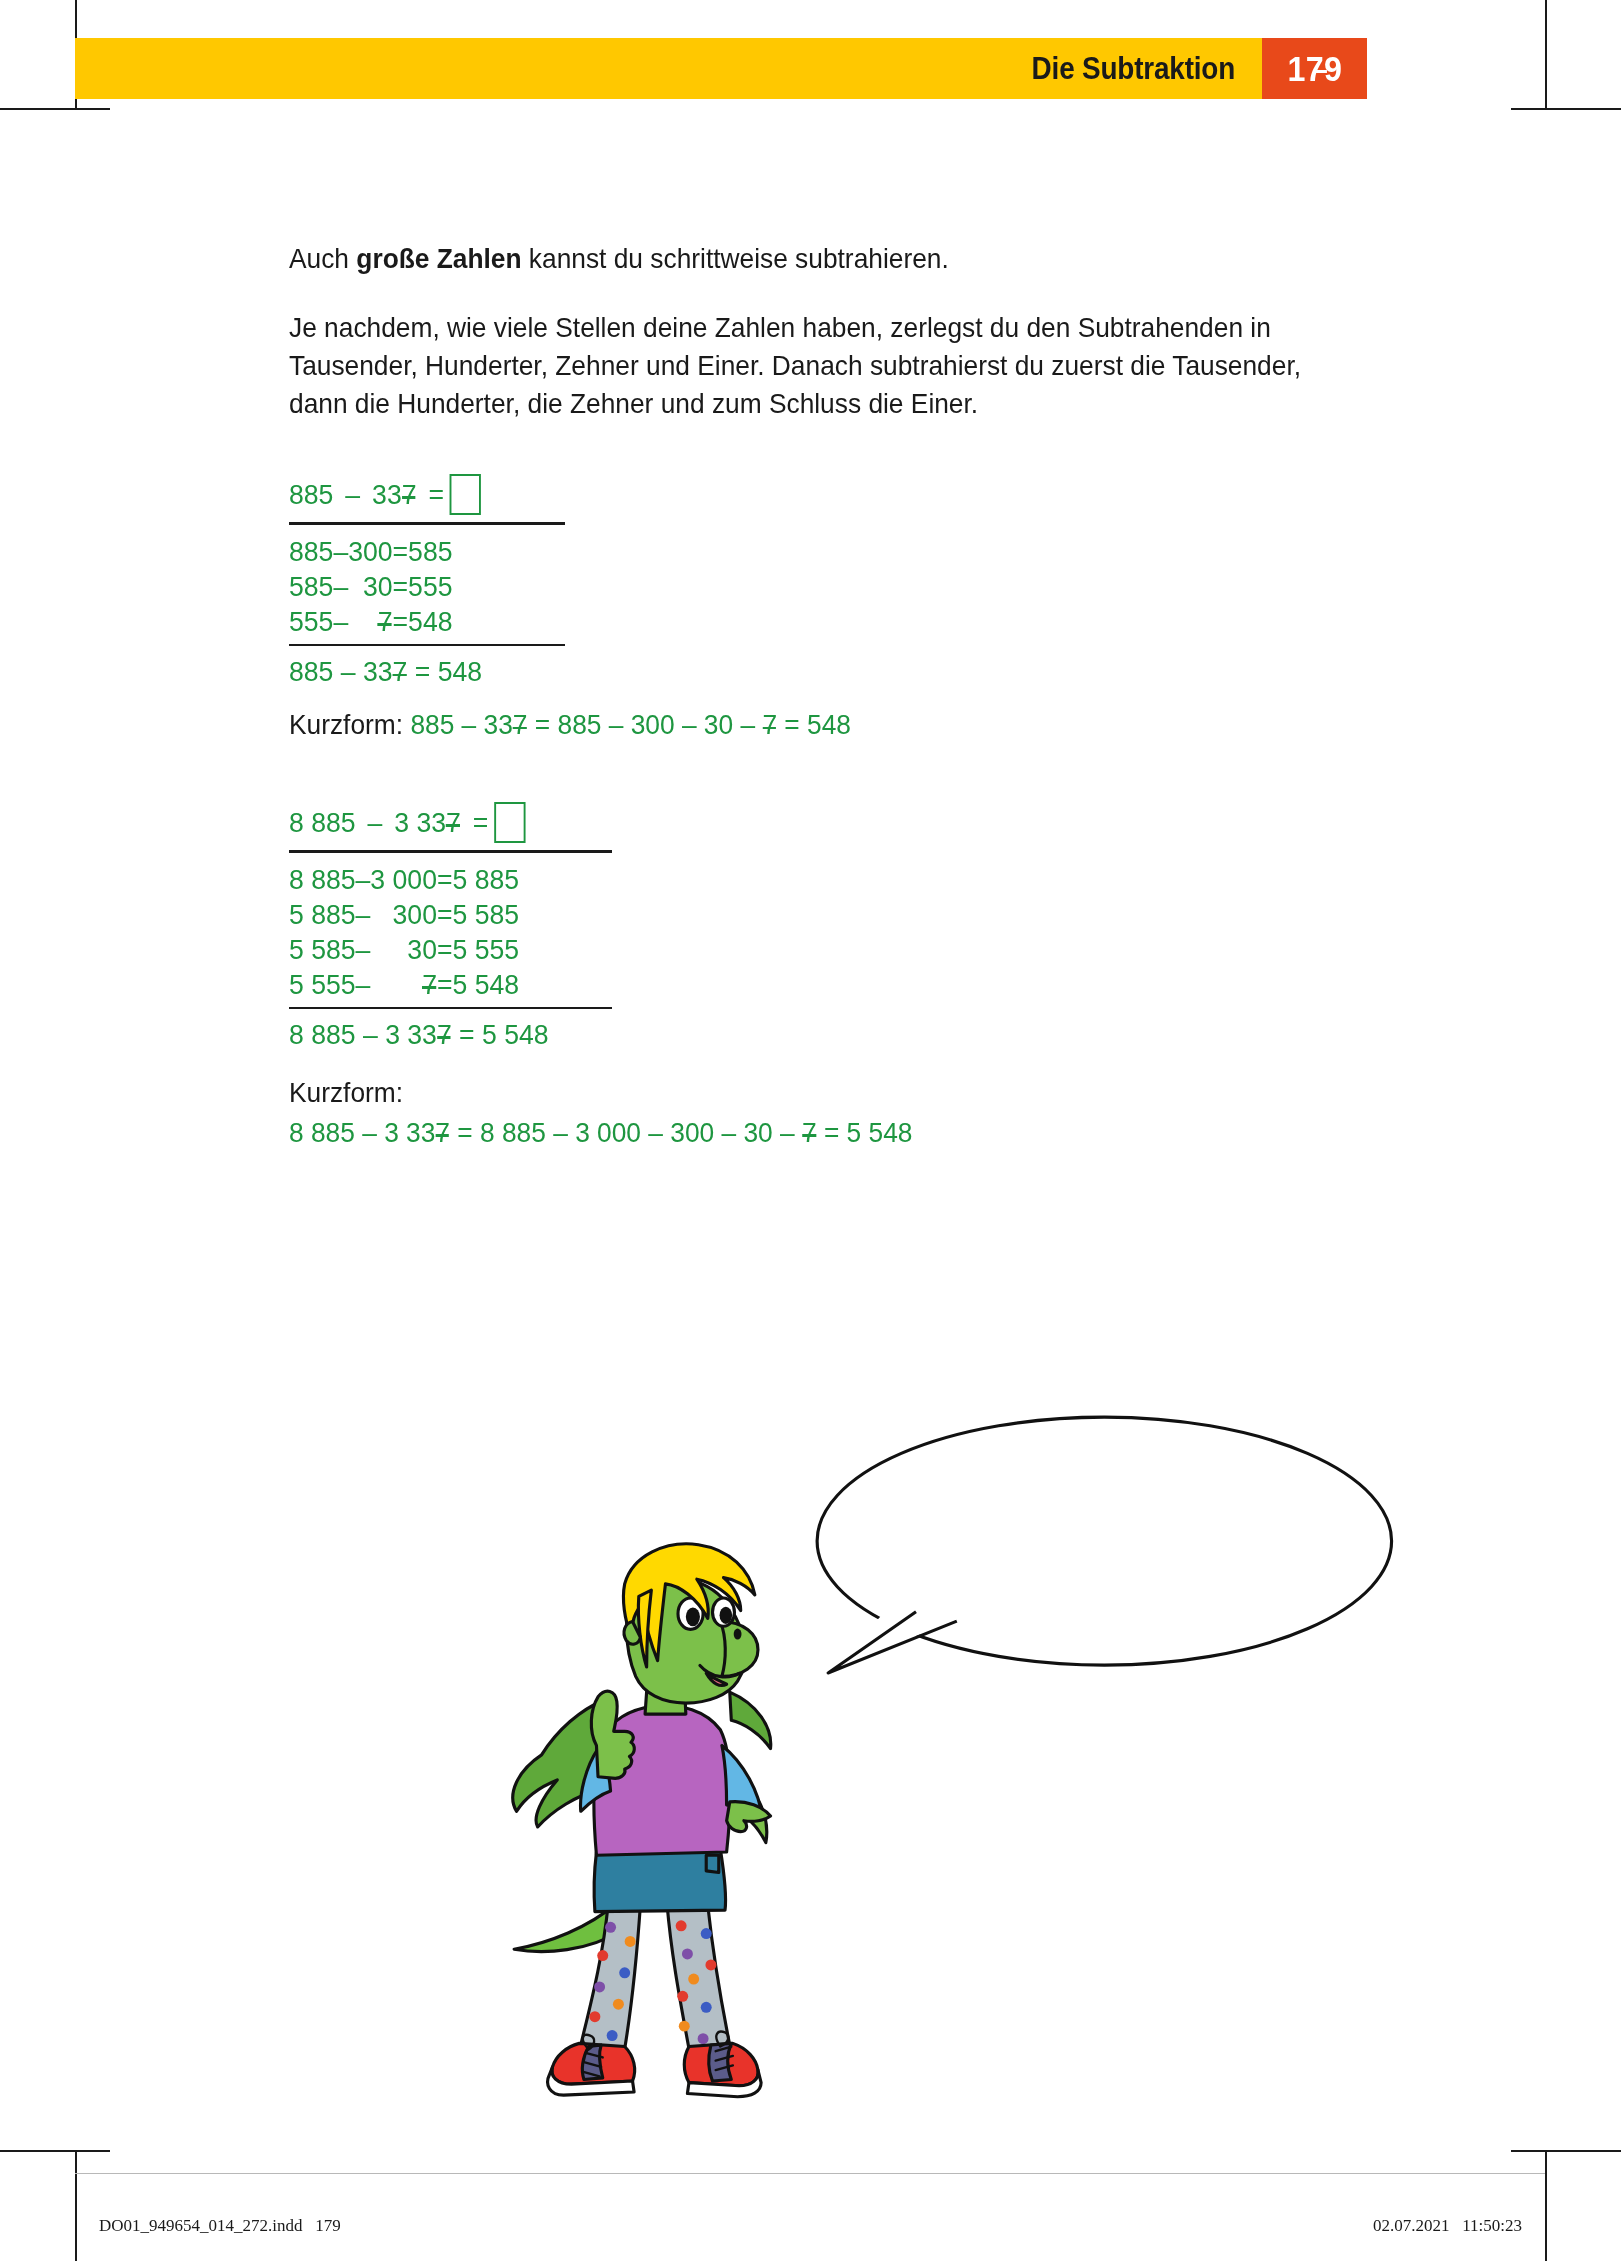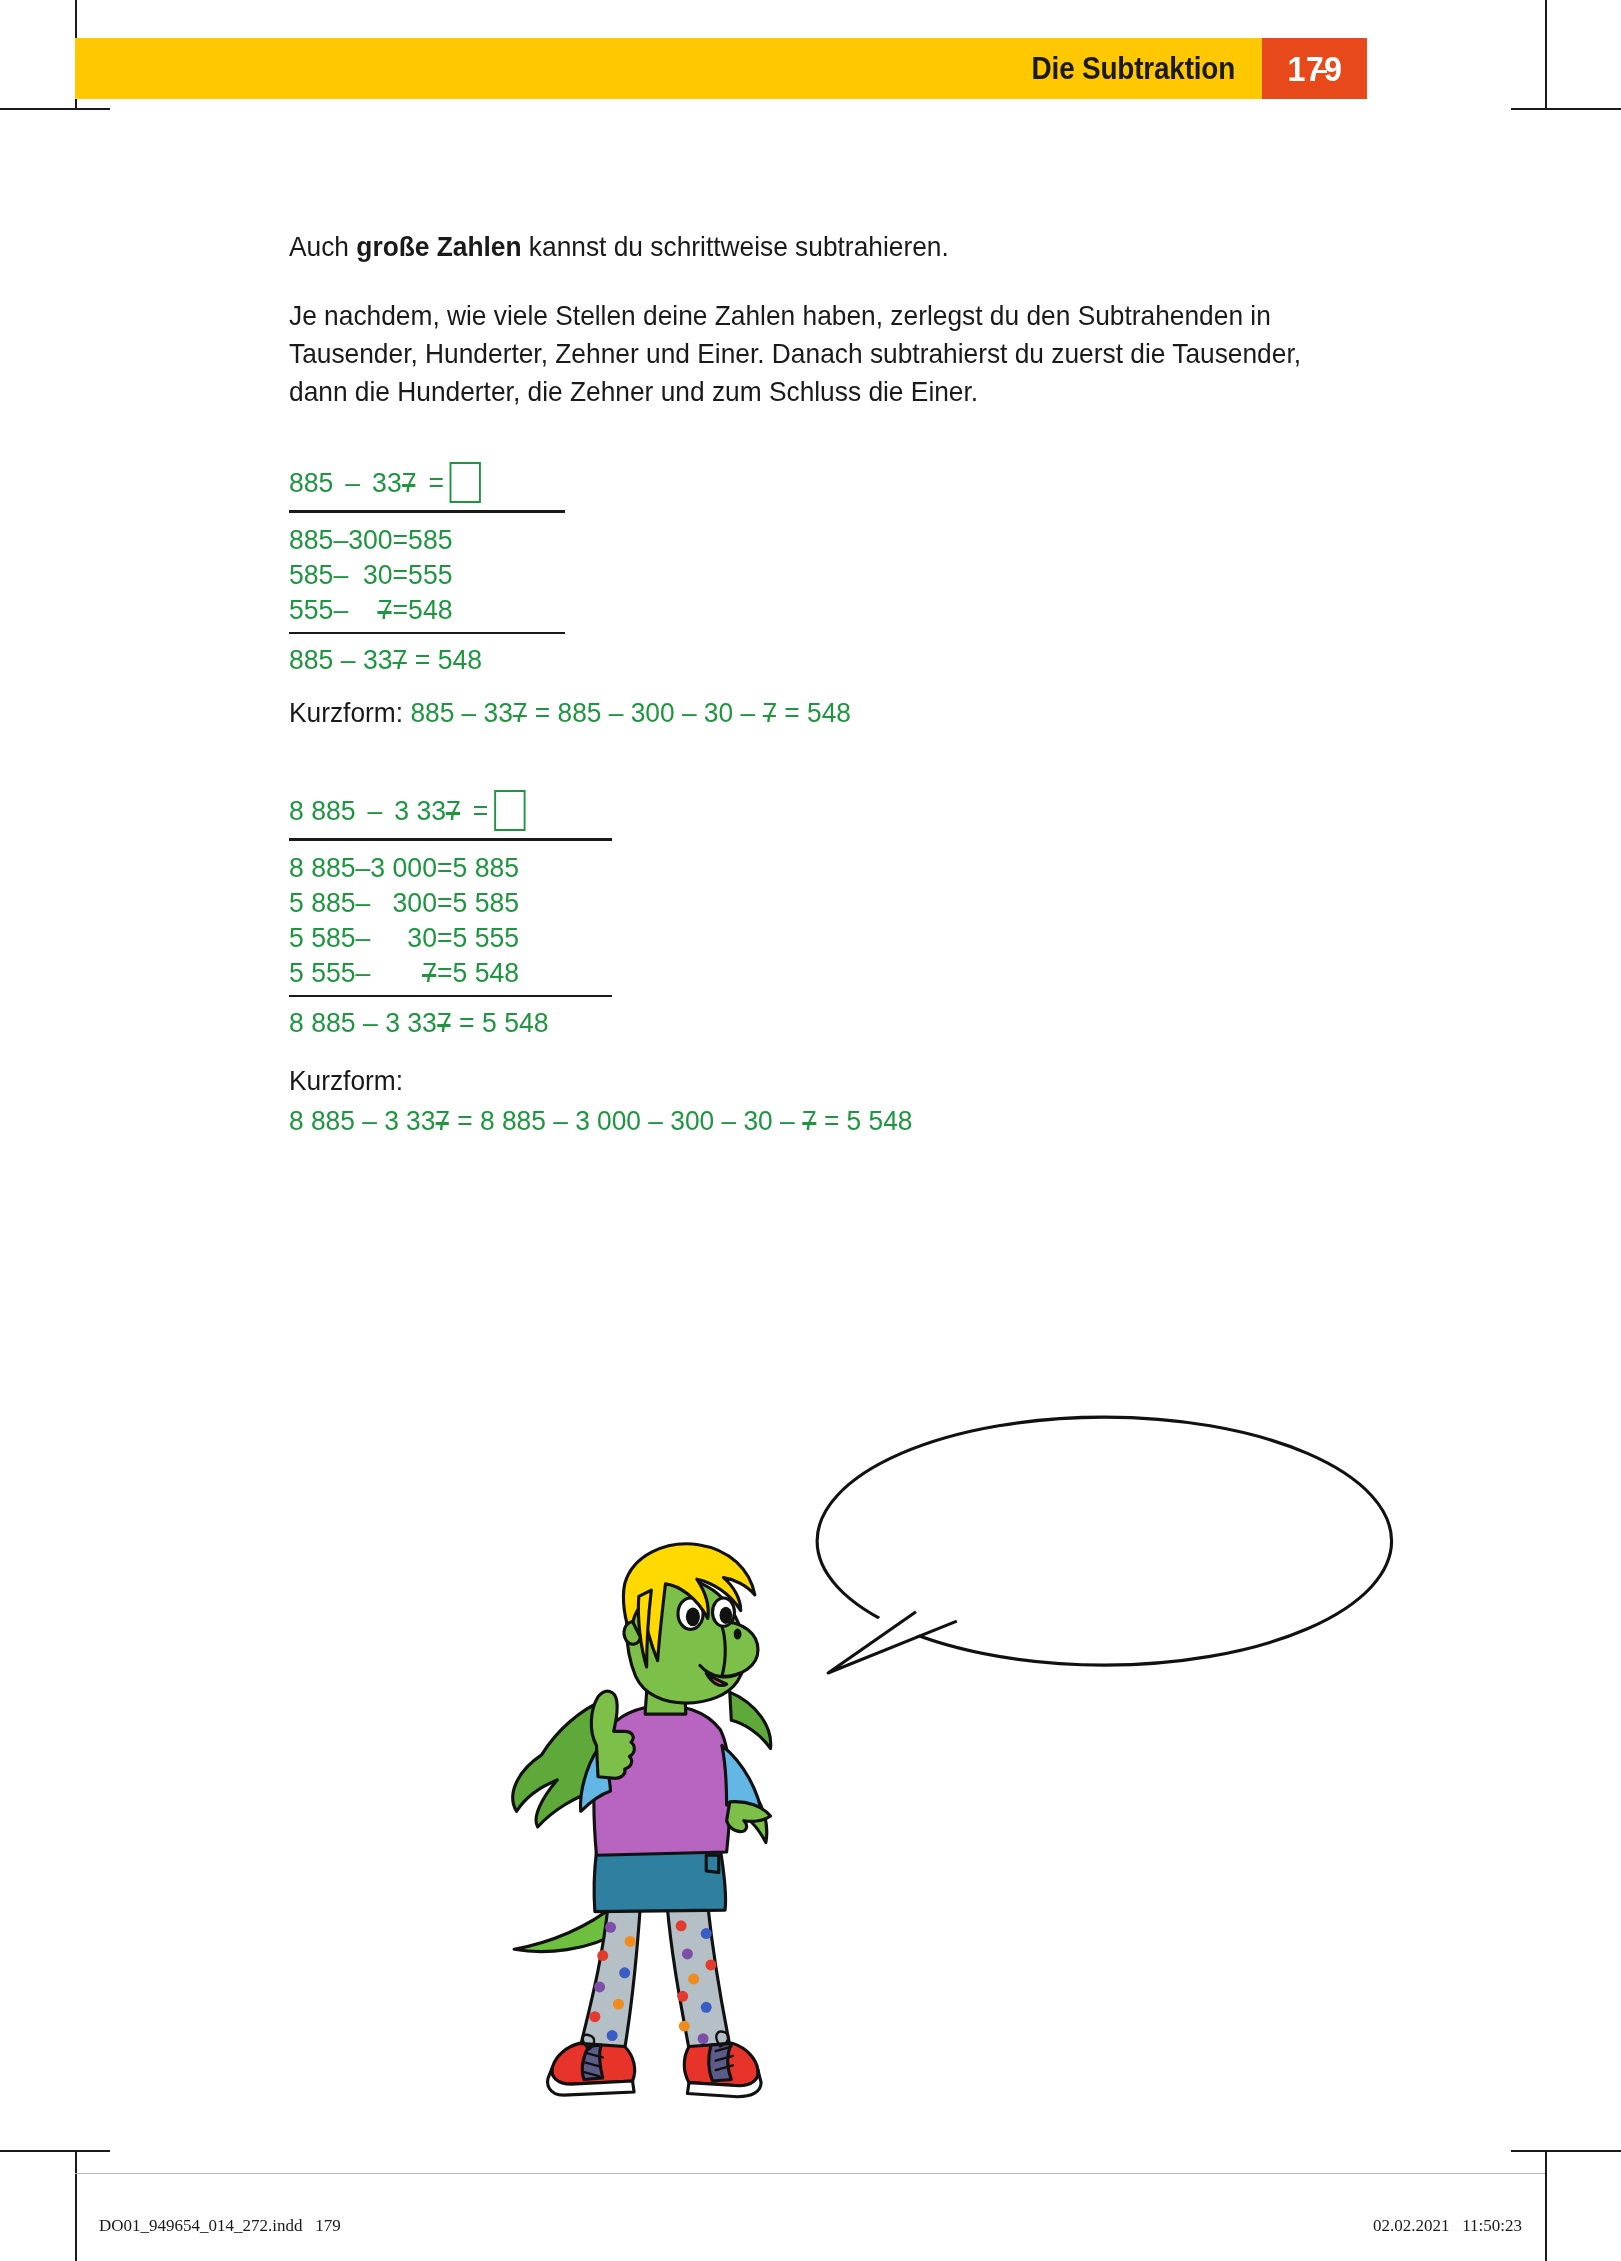--- a/index.html
+++ b/index.html
@@ -79,21 +79,21 @@
     top: 54%;
     width: 15px;
     height: 3.1px;
     background: #ffffff;
   }
 
   
   #content {
     position: absolute;
     left: 289px;
-    top: 228px;
+    top: 240px;
     width: 1099px;
   }
 
   .para {
     font-family: "Liberation Sans", sans-serif;
     font-size: 28px;
     line-height: 1.36;
     color: #1a1a1a;
     transform: scaleX(0.94);
     transform-origin: left center;
@@ -492,16 +492,16 @@
       <g stroke="#111111" stroke-width="4" fill="#ffffff" stroke-linejoin="round">
         <ellipse cx="412" cy="168" rx="366" ry="158"></ellipse>
         <path d="M178 262 L222 268 L60 336 L138 252 Z" fill="#ffffff" stroke="none"></path>
         <path d="M172 258 L60 336 L224 270" fill="none"></path>
       </g>
     </svg>
   </div>
 
   <div id="footer-rule"></div>
   <div class="footer-text" id="footer-left">DO01_949654_014_272.indd   179</div>
-  <div class="footer-text" id="footer-right">02.02.2021   11:50:23</div>
+  <div class="footer-text" id="footer-right">02.07.2021   11:50:23</div>
 
 </div>
 
 
 </body></html>

